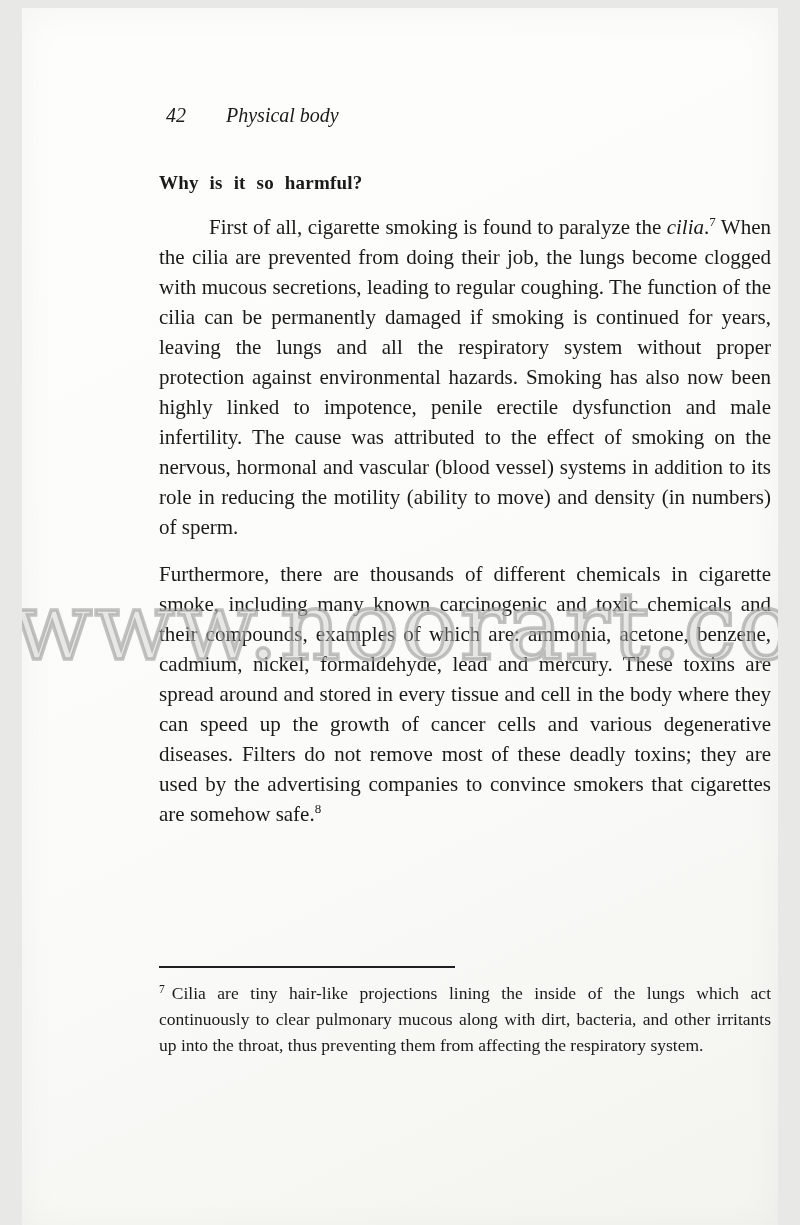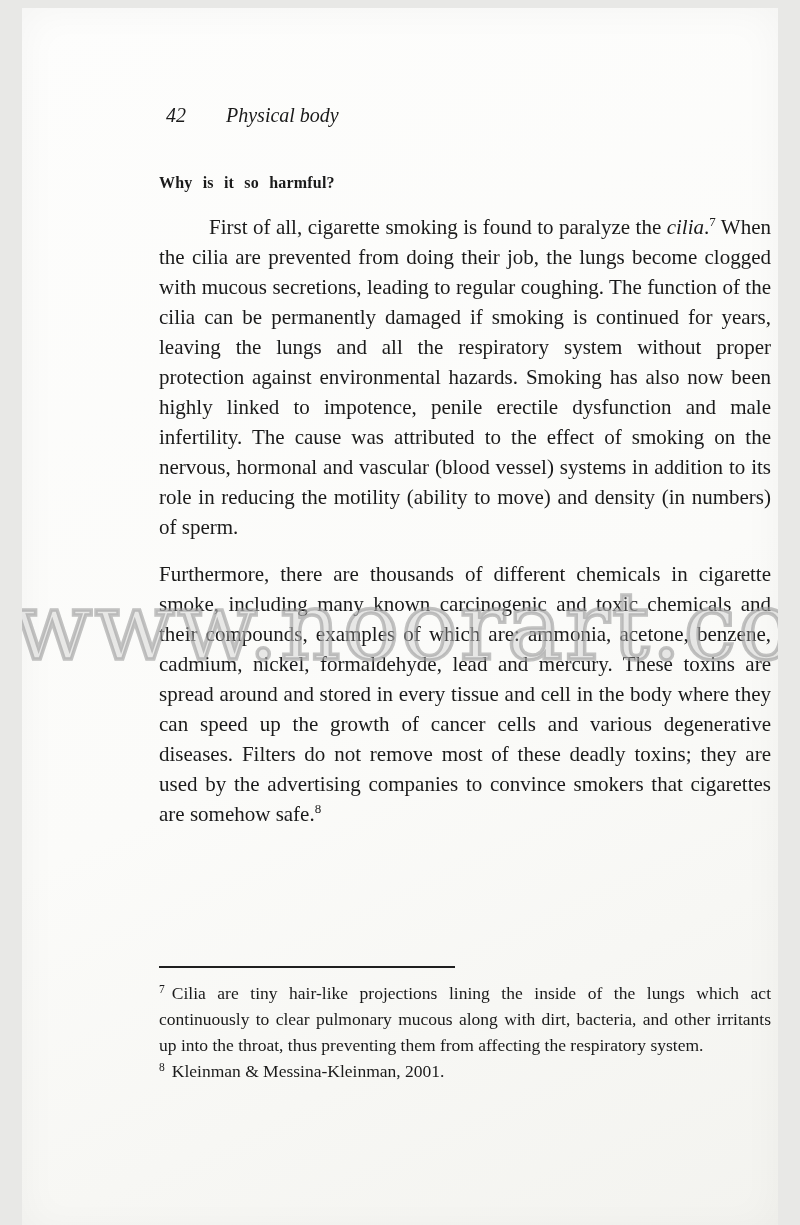--- a/index.html
+++ b/index.html
@@ -40,21 +40,21 @@
     font-size: 21px;
     line-height: 30px;
     text-align: justify;
   }
   .para.indent { text-indent: 50px; }
 
   .para-epa { margin-bottom: 18px; }
 
   .section-heading {
     margin: 0 0 14px 0;
-    font-size: 16px;
+    font-size: 19px;
     font-weight: bold;
     word-spacing: 6px;
     letter-spacing: 0.2px;
     line-height: 30px;
   }
 
   .para-cilia { margin-bottom: 17px; }
 
   .fnref {
     font-size: 13px;
@@ -123,18 +123,17 @@
     <p class="para"><span>Furthermore, there are thousands of different chemicals in cigarette smoke, including many known carcinogenic and toxic chemicals and their compounds, examples of which are: ammonia, acetone, benzene, cadmium, nickel, formaldehyde, lead and mercury. These toxins are spread around and stored in every tissue and cell in the body where they can speed up the growth of cancer cells and various degenerative diseases. Filters do not remove most of these deadly toxins; they are used by the advertising companies to convince smokers that cigarettes are somehow safe.</span><sup class="fnref">8</sup></p>
 
   </div>
 
   <div class="footnotes">
     <hr class="fn-rule">
 
 
     <p class="fn"><sup class="fnref">7</sup><span>Cilia are tiny hair-like projections lining the inside of the lungs which act continuously to clear pulmonary mucous along with dirt, bacteria, and other irritants up into the throat, thus preventing them from affecting the respiratory system.</span></p>
 
-    <p class="fn"><sup class="fnref">8</sup><span>Kleinman &amp; Messina-Kleinman, 2001.</span></p>
   </div>
 
   <div class="watermark">www.noorart.com</div>
 
 </div>
 
 </body></html>

